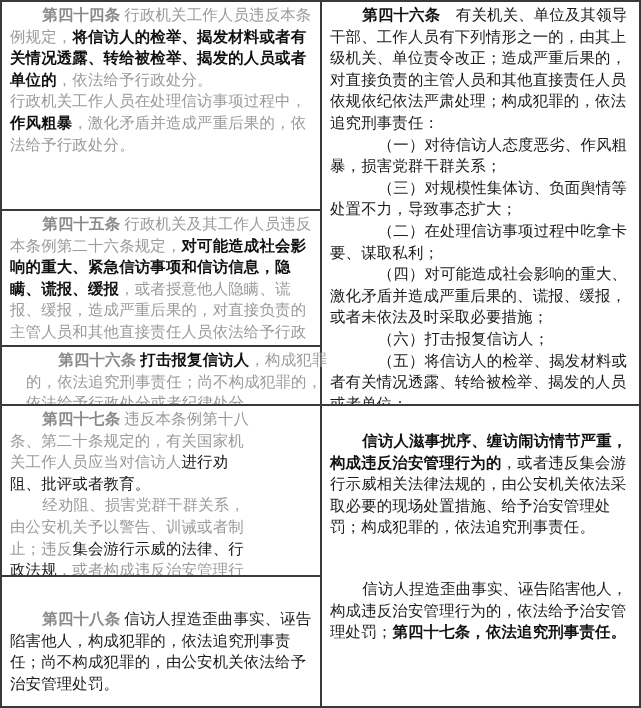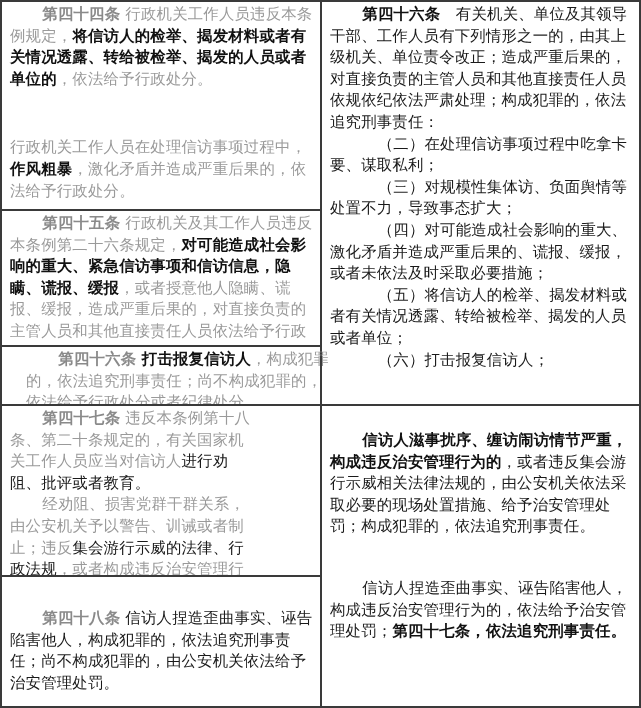--- a/index.html
+++ b/index.html
@@ -3,22 +3,22 @@
 <meta charset="utf-8">
 <style>
   html, body { margin: 0; padding: 0; background: #ffffff; }
   body { width: 641px; height: 708px; overflow: hidden; position: relative;
          font-family: "DejaVu Sans", "Liberation Sans", sans-serif; }
   .frame { position: absolute; left: 0; top: 0; width: 641px; height: 708px; box-sizing: border-box;
            border: 2px solid #3a3a3a; }
   .col-divider { position: absolute; left: 320px; top: 0; width: 2px; height: 708px; background: #3a3a3a; }
   .cell { position: absolute; box-sizing: border-box; padding: 2px 6px 0 8px; overflow: hidden; }
   .hline { position: absolute; height: 2px; background: #3a3a3a; }
-  p { margin: 0; font-size: 15.4px; line-height: 21.6px; text-indent: 2.1em; letter-spacing: 0.2px; }
-  p.noindent { text-indent: 0; margin-top: 47px; }
+  p { margin: 0; font-size: 15.4px; line-height: 21.6px; text-indent: 2.1em; letter-spacing: 0.2px; font-family: Liberation Serif, serif; }
+  p.noindent { text-indent: 0; }
   .g { color: #9a9a9a; }
   .gb { color: #8a8a8a; font-weight: bold; }
   .b { color: #111111; font-weight: bold; }
   .k { color: #1a1a1a; }
   .sp { height: 22px; }
   .item { text-indent: 3.1em; }
 </style>
 </head>
 <body>
 
@@ -46,25 +46,26 @@
   <p><span class="runs"><span class="g">经劝阻、损害党群干群关系，由公安机关予以警告、训诫或者制止；违反</span><span class="k">集会游行示威的法律、行政法规</span><span class="g">，或者构成违反治安管理行为的，</span><span class="k">由公安机关依法采取必要的现场处置措施、给予治安管理处罚；构成犯罪的，依法追究刑事责任。</span></span></p>
 </div>
 <div class="hline" style="left:2px;top:575px;width:318px;"></div>
 
 <div class="cell" style="left:2px;top:606px;width:318px;height:129px;">
   <p><span class="gb">第四十八条</span><span class="runs"><span class="k"> 信访人捏造歪曲事实、诬告陷害他人，构成犯罪的，依法追究刑事责任；尚不构成犯罪的，由公安机关依法给予治安管理处罚。</span></span></p>
 </div>
 
 <div class="cell" style="left:322px;top:2px;width:317px;height:402px;">
   <p class="k"><span class="b">第四十六条</span><span>　有关机关、单位及其领导干部、工作人员有下列情形之一的，由其上级机关、单位责令改正；造成严重后果的，对直接负责的主管人员和其他直接责任人员依规依纪依法严肃处理；构成犯罪的，依法追究刑事责任：</span></p>
+  <p class="k item">（一）对待信访人态度恶劣、作风粗暴，损害党群干群关系；</p>
+  <p class="k item">（三）对规模性集体访、负面舆情等处置不力，导致事态扩大；</p>
   <p class="k item">（二）在处理信访事项过程中吃拿卡要、谋取私利；</p>
-  <p class="k item">（三）对规模性集体访、负面舆情等处置不力，导致事态扩大；</p>
   <p class="k item">（四）对可能造成社会影响的重大、激化矛盾并造成严重后果的、谎报、缓报，或者未依法及时采取必要措施；</p>
+  <p class="k item">（六）打击报复信访人；</p>
   <p class="k item">（五）将信访人的检举、揭发材料或者有关情况透露、转给被检举、揭发的人员或者单位；</p>
-  <p class="k item">（六）打击报复信访人；</p>
 
 </div>
 
 <div class="cell" style="left:322px;top:406px;width:317px;height:300px;">
   <div class="sp"></div>
   <p class="k"><span class="b">信访人滋事扰序、缠访闹访情节严重，构成违反治安管理行为的</span><span>，或者违反集会游行示威相关法律法规的，由公安机关依法采取必要的现场处置措施、给予治安管理处罚；构成犯罪的，依法追究刑事责任。</span></p>
   <div class="sp" style="height:40px;"></div>
   <p class="k"><span>信访人捏造歪曲事实、诬告陷害他人，构成违反治安管理行为的，依法给予治安管理处罚；</span><span class="b">第四十七条，依法追究刑事责任。</span></p>
 </div>
 

